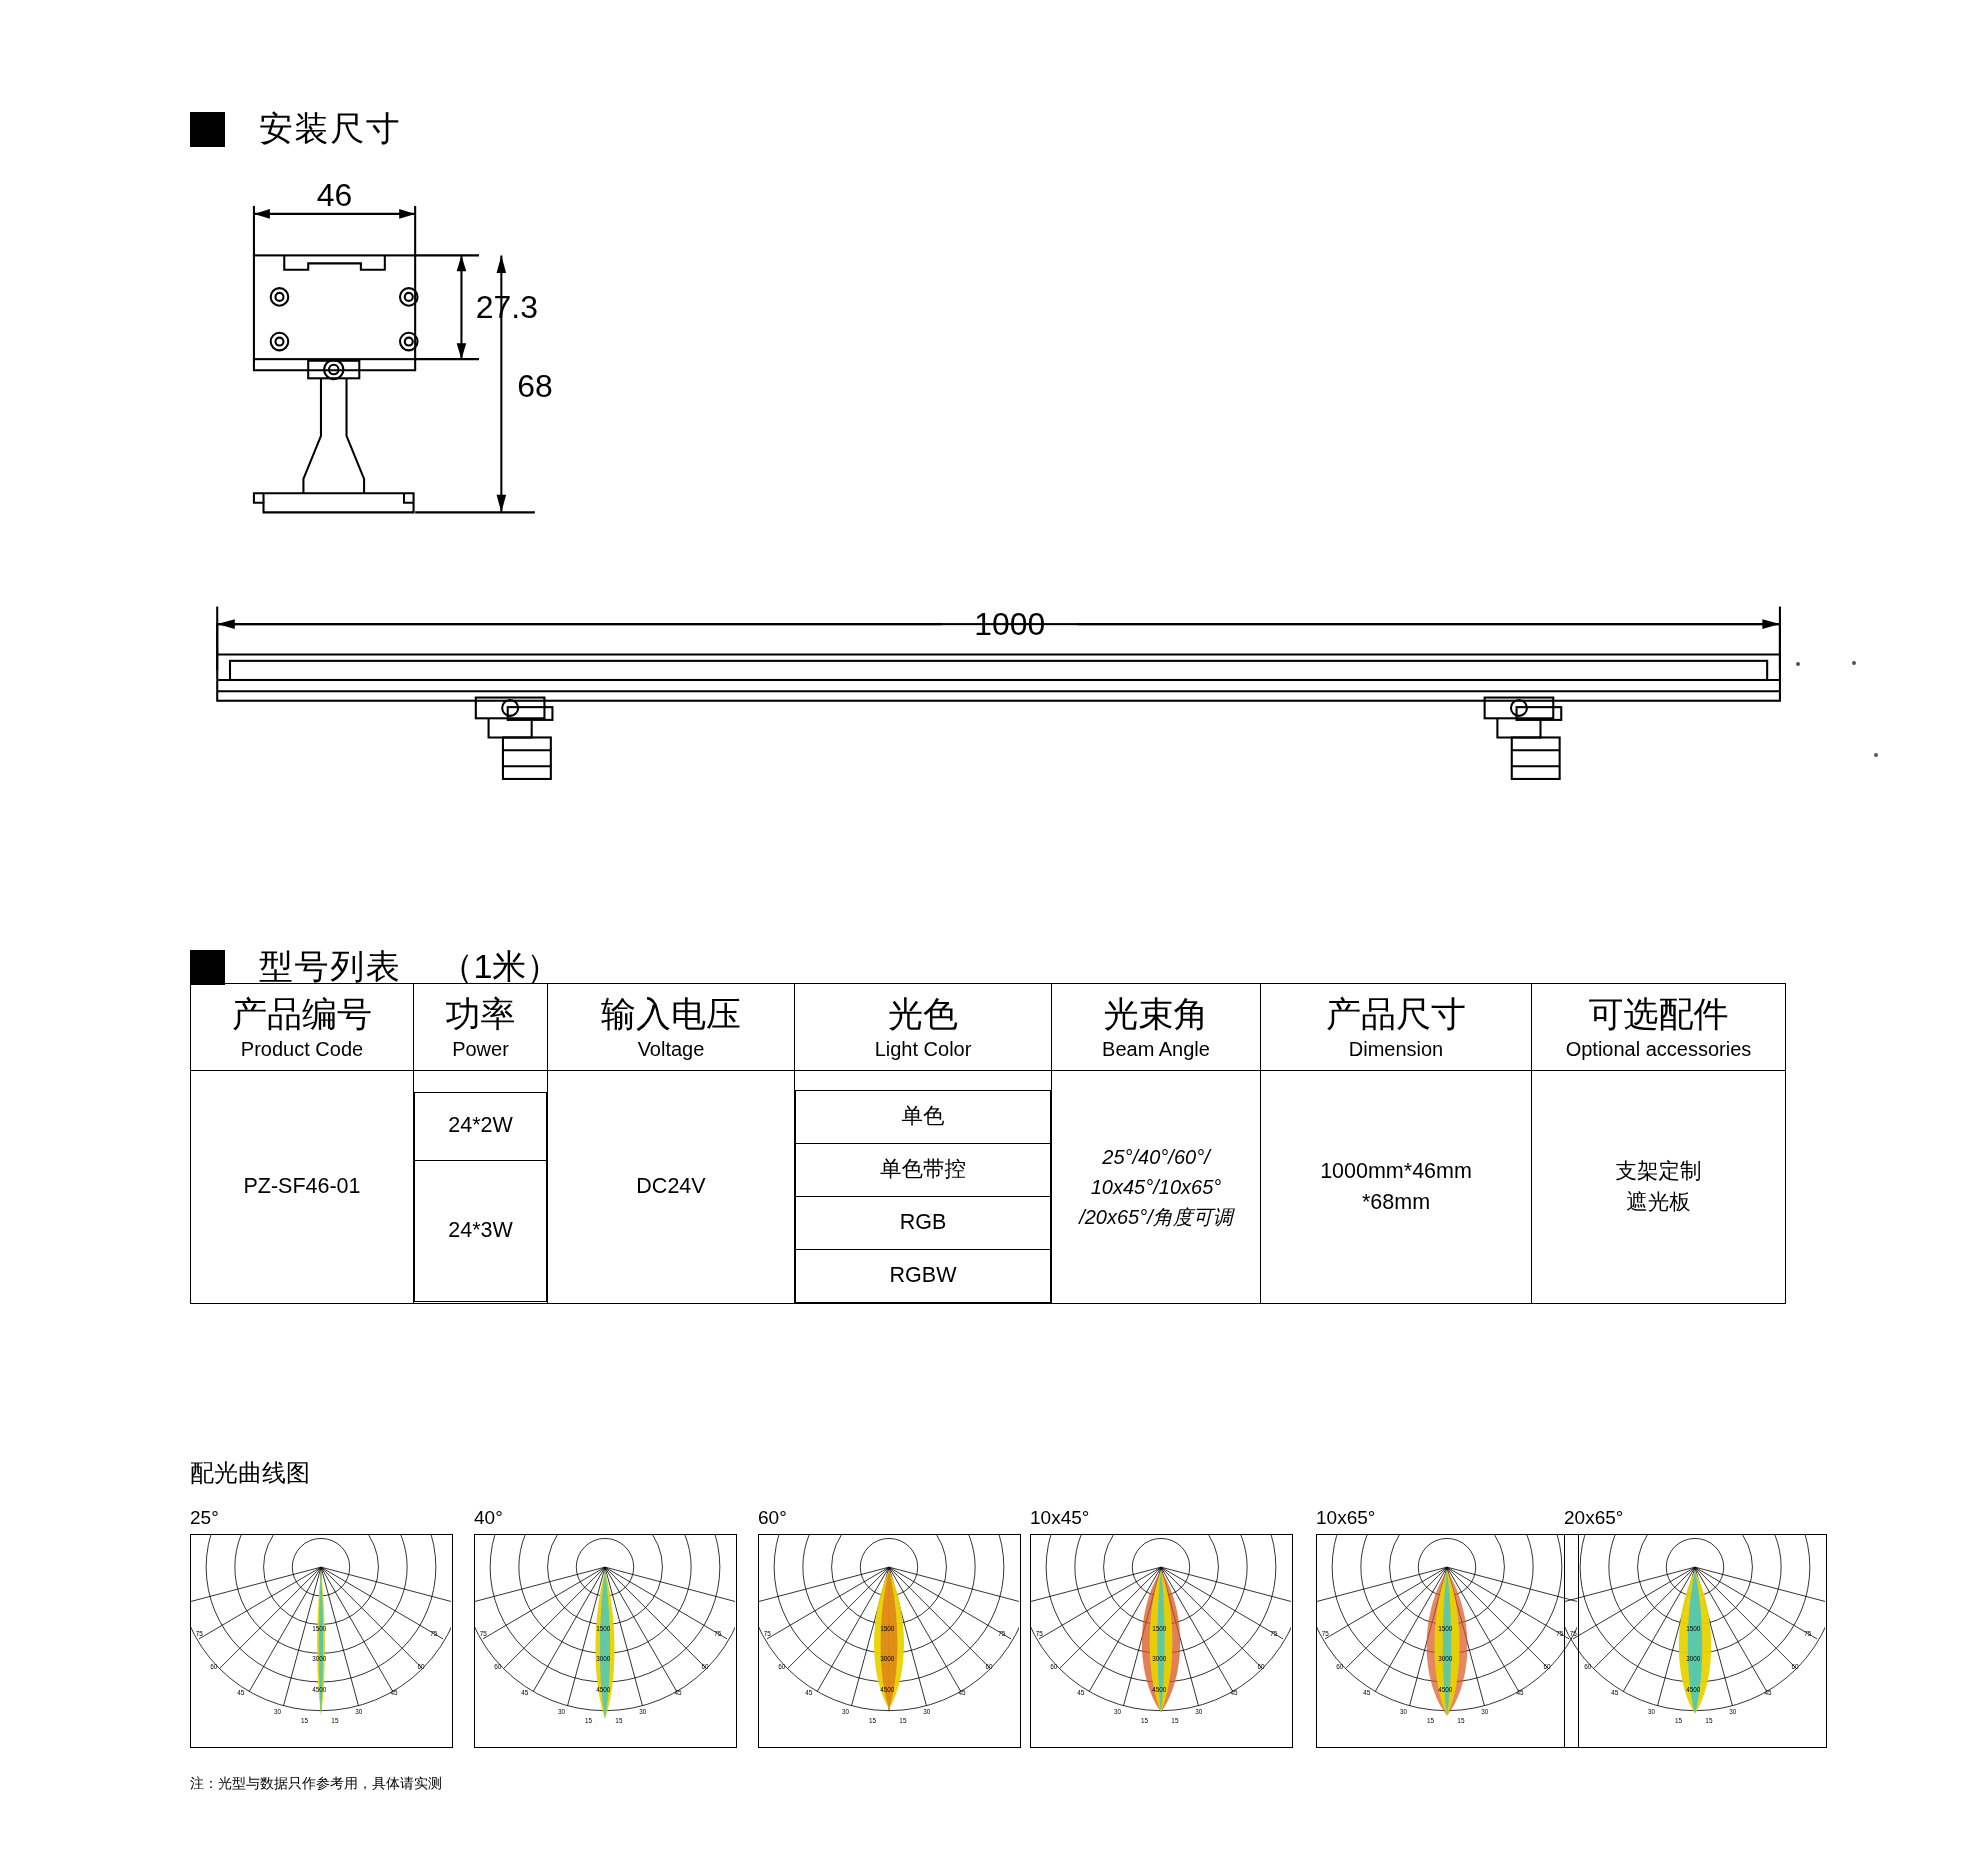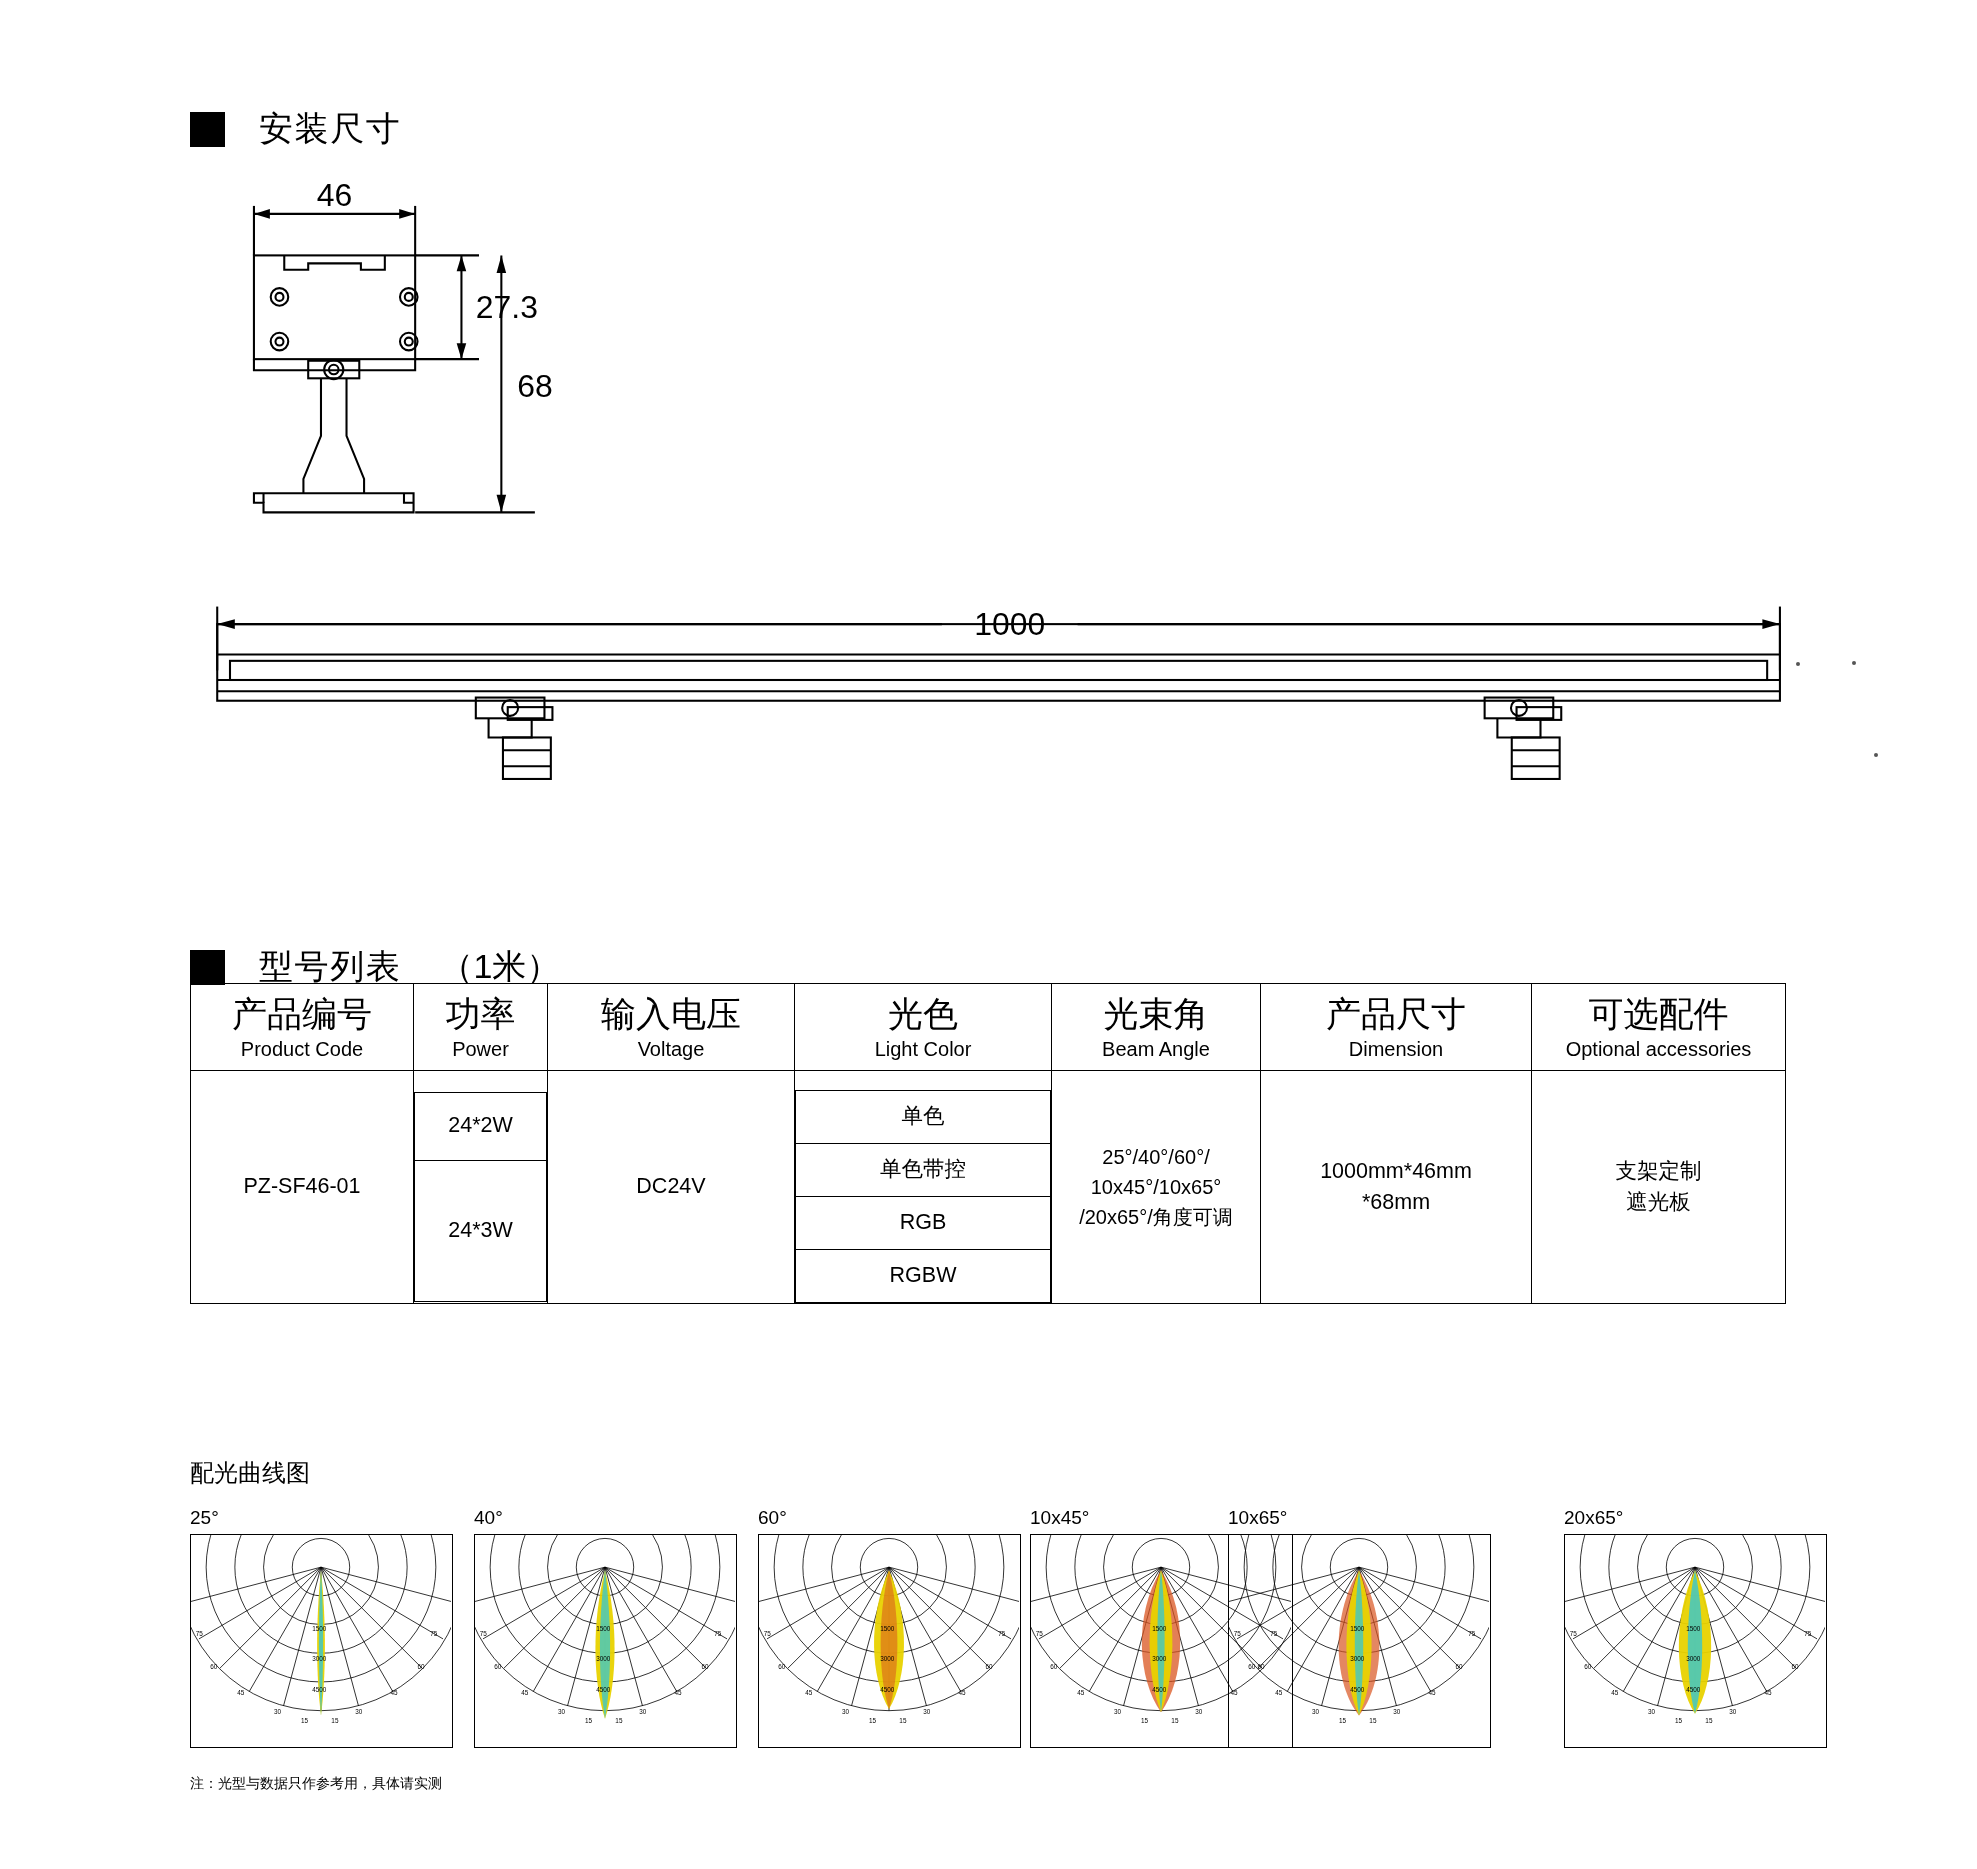--- a/index.html
+++ b/index.html
@@ -60,21 +60,21 @@
     border: 1.6px solid #000000;
     text-align: center;
     vertical-align: middle;
     font-weight: normal;
     padding: 0;
   }
   .th-cn { font-size: 35px; display: block; line-height: 1.25; }
   .th-en { font-size: 20px; display: block; line-height: 1.3; }
   #model-table thead td { height: 86px; }
   .cell-text { font-size: 21.5px; line-height: 1.45; }
-  .cell-text-sm { font-size: 20px; line-height: 1.5; }
+  .cell-text-sm { font-size: 20px; line-height: 1.5; font-style: italic; }
   .sub-tbl { width: 100%; border-collapse: collapse; table-layout: fixed; margin-top: 19px; }
   .sub-tbl td { border: 0; border-bottom: 1.6px solid #000; height: 64px; }
   .sub-tbl tr:last-child td { border-bottom: 0; }
   .note-row td {
     text-align: left !important;
     padding: 14.4px 0 14.4px 27px;
     font-size: 25px;
     height: 57px;
   }
 
@@ -478,21 +478,21 @@
           <text x="250" y="200">45</text>
         <text x="104" y="224">30</text>
           <text x="206" y="224">30</text>
         <text x="138" y="236">15</text>
           <text x="176" y="236">15</text>
       </g>
     </svg>
   </div>
 </div>
 
-<div class="curve-box" style="left:1228px">
+<div class="curve-box" style="left:1316px">
   <span class="curve-label">10x65°</span>
   <div class="curve-frame">
     <svg width="260" height="211" viewBox="0 0 326 264">
       <g stroke="#000" fill="none" stroke-width="1">
         <circle cx="163" cy="40" r="36"></circle>
           <circle cx="163" cy="40" r="72"></circle>
         <circle cx="163" cy="40" r="108"></circle>
           <circle cx="163" cy="40" r="144"></circle>
         <circle cx="163" cy="40" r="180"></circle>
         <g>

